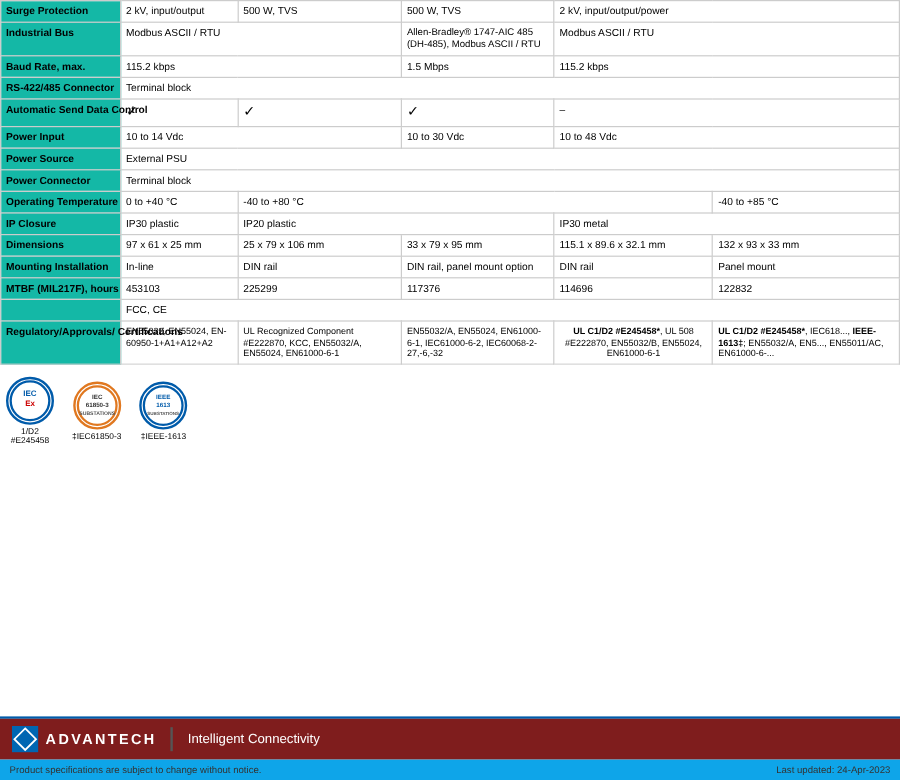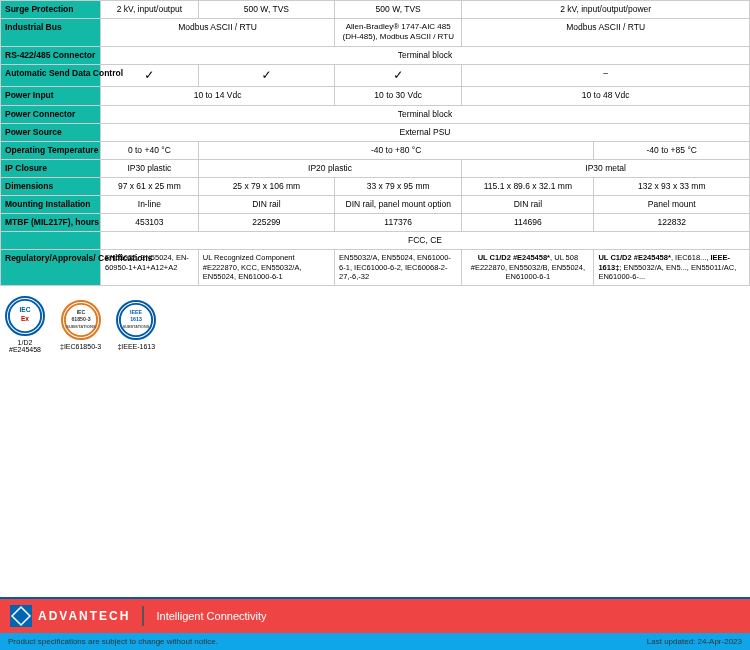--- a/index.html
+++ b/index.html
@@ -34,21 +34,21 @@
     td.row-label {
       font-weight: bold;
       background: #14b8a6;
       white-space: nowrap;
       min-width: 90px;
       max-width: 100px;
       font-size: 8.5px;
     }
 
     td.cell-value {
-      text-align: center;
+      text-align: left;
       font-size: 8.5px;
     }
 
     td.cell-value.left-align {
       text-align: left;
     }
 
     .checkmark {
       font-size: 12px;
     }
@@ -102,21 +102,21 @@
     .footer {
       position: absolute;
       bottom: 0;
       left: 0;
       right: 0;
       background: #fff;
       border-top: 2px solid #005baa;
     }
 
     .footer-main {
-      background: #ef4444;
+      background: #7f1d1d;
       display: flex;
       align-items: center;
       padding: 6px 10px;
       gap: 12px;
     }
 
     .footer-divider {
       width: 2px;
       height: 20px;
       background: #555;
@@ -166,20 +166,26 @@
           <td class="cell-value" colspan="2">2 kV, input/output/power</td>
         </tr>
 
         <tr>
           <td class="row-label">Industrial Bus</td>
           <td class="cell-value" colspan="2">Modbus ASCII / RTU</td>
           <td class="cell-value" style="font-size:8px;">Allen-Bradley® 1747-AIC 485 (DH-485), Modbus ASCII / RTU</td>
           <td class="cell-value" colspan="2">Modbus ASCII / RTU</td>
         </tr>
 
+        <tr>
+          <td class="row-label">Baud Rate, max.</td>
+          <td class="cell-value" colspan="2">115.2 kbps</td>
+          <td class="cell-value">1.5 Mbps</td>
+          <td class="cell-value" colspan="2">115.2 kbps</td>
+        </tr>
 
         <tr>
           <td class="row-label">RS-422/485 Connector</td>
           <td class="cell-value" colspan="5">Terminal block</td>
         </tr>
 
         <tr>
           <td class="row-label">Automatic Send Data Control</td>
           <td class="cell-value"><span class="checkmark">✓</span></td>
           <td class="cell-value"><span class="checkmark">✓</span></td>
@@ -188,27 +194,27 @@
         </tr>
 
         <tr>
           <td class="row-label">Power Input</td>
           <td class="cell-value" colspan="2">10 to 14  Vdc</td>
           <td class="cell-value">10 to 30 Vdc</td>
           <td class="cell-value" colspan="2">10 to 48 Vdc</td>
         </tr>
 
         <tr>
+          <td class="row-label">Power Source</td>
+          <td class="cell-value" colspan="5">External PSU</td>
+        </tr>
+
+        <tr>
           <td class="row-label">Power Connector</td>
           <td class="cell-value" colspan="5">Terminal block</td>
-        </tr>
-
-        <tr>
-          <td class="row-label">Power Source</td>
-          <td class="cell-value" colspan="5">External PSU</td>
         </tr>
 
         <tr>
           <td class="row-label" style="font-weight:bold;">Operating Temperature</td>
           <td class="cell-value">0 to +40 °C</td>
           <td class="cell-value" colspan="3">-40 to +80 °C</td>
           <td class="cell-value">-40 to +85 °C</td>
         </tr>
 
         <tr>

